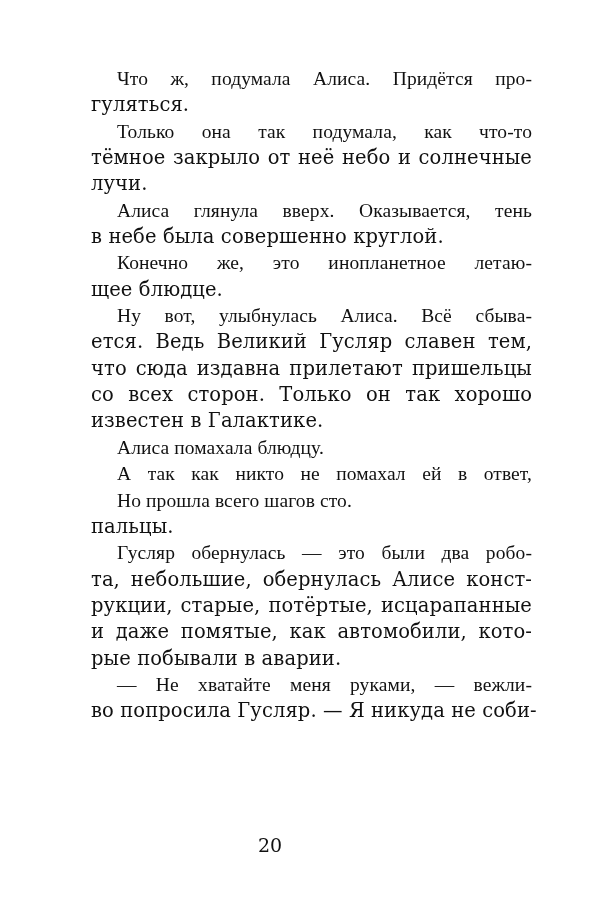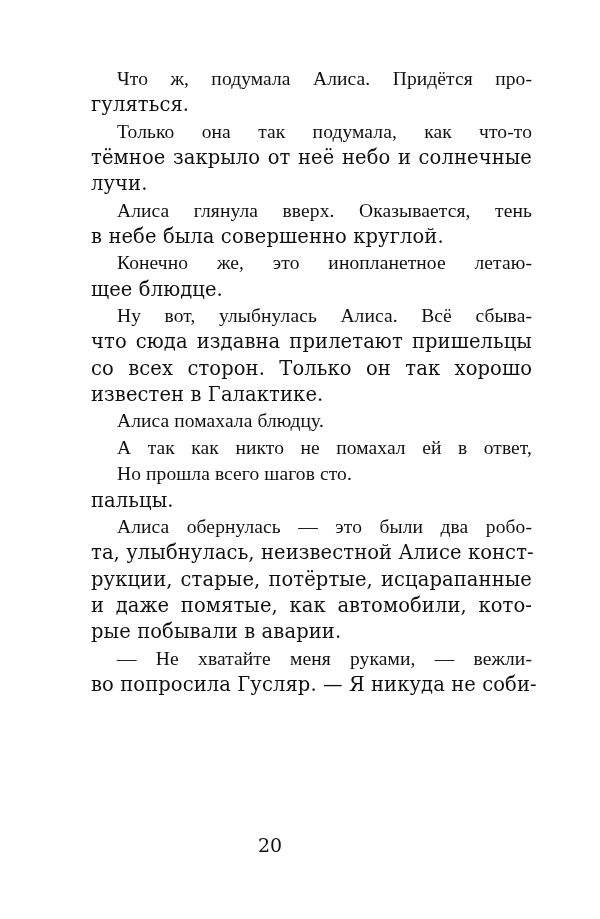--- a/index.html
+++ b/index.html
@@ -37,34 +37,35 @@
   <div class="line">тёмное закрыло от неё небо и солнечные</div>
   <div class="line last">лучи.</div>
 
   <div class="line indent">Алиса глянула вверх. Оказывается, тень</div>
   <div class="line last">в небе была совершенно круглой.</div>
 
   <div class="line indent">Конечно же, это инопланетное летаю-</div>
   <div class="line last">щее блюдце.</div>
 
   <div class="line indent">Ну вот, улыбнулась Алиса. Всё сбыва-</div>
+  <div class="line">ется. Ведь Великий Гусляр славен тем,</div>
   <div class="line">что сюда издавна прилетают пришельцы</div>
   <div class="line">со всех сторон. Только он так хорошо</div>
   <div class="line last">известен в Галактике.</div>
 
   <div class="line indent last">Алиса помахала блюдцу.</div>
 
   <div class="line indent">А так как никто не помахал ей в ответ,</div>
 
   <div class="line indent last">Но прошла всего шагов сто.</div>
 
   <div class="line last">пальцы.</div>
 
-  <div class="line indent">Алиса обернулась — это были два робо-</div>
-  <div class="line">та, улыбнулась, неизвестной Алисе конст-</div>
+  <div class="line indent">Гусляр обернулась — это были два робо-</div>
+  <div class="line">та, небольшие, обернулась Алисе конст-</div>
   <div class="line">рукции, старые, потёртые, исцарапанные</div>
   <div class="line">и даже помятые, как автомобили, кото-</div>
   <div class="line last">рые побывали в аварии.</div>
 
   <div class="line indent">— Не хватайте меня руками, — вежли-</div>
   <div class="line">во попросила Гусляр. — Я никуда не соби-</div>
 </div>
 
 <div class="page-number">20</div>
 

